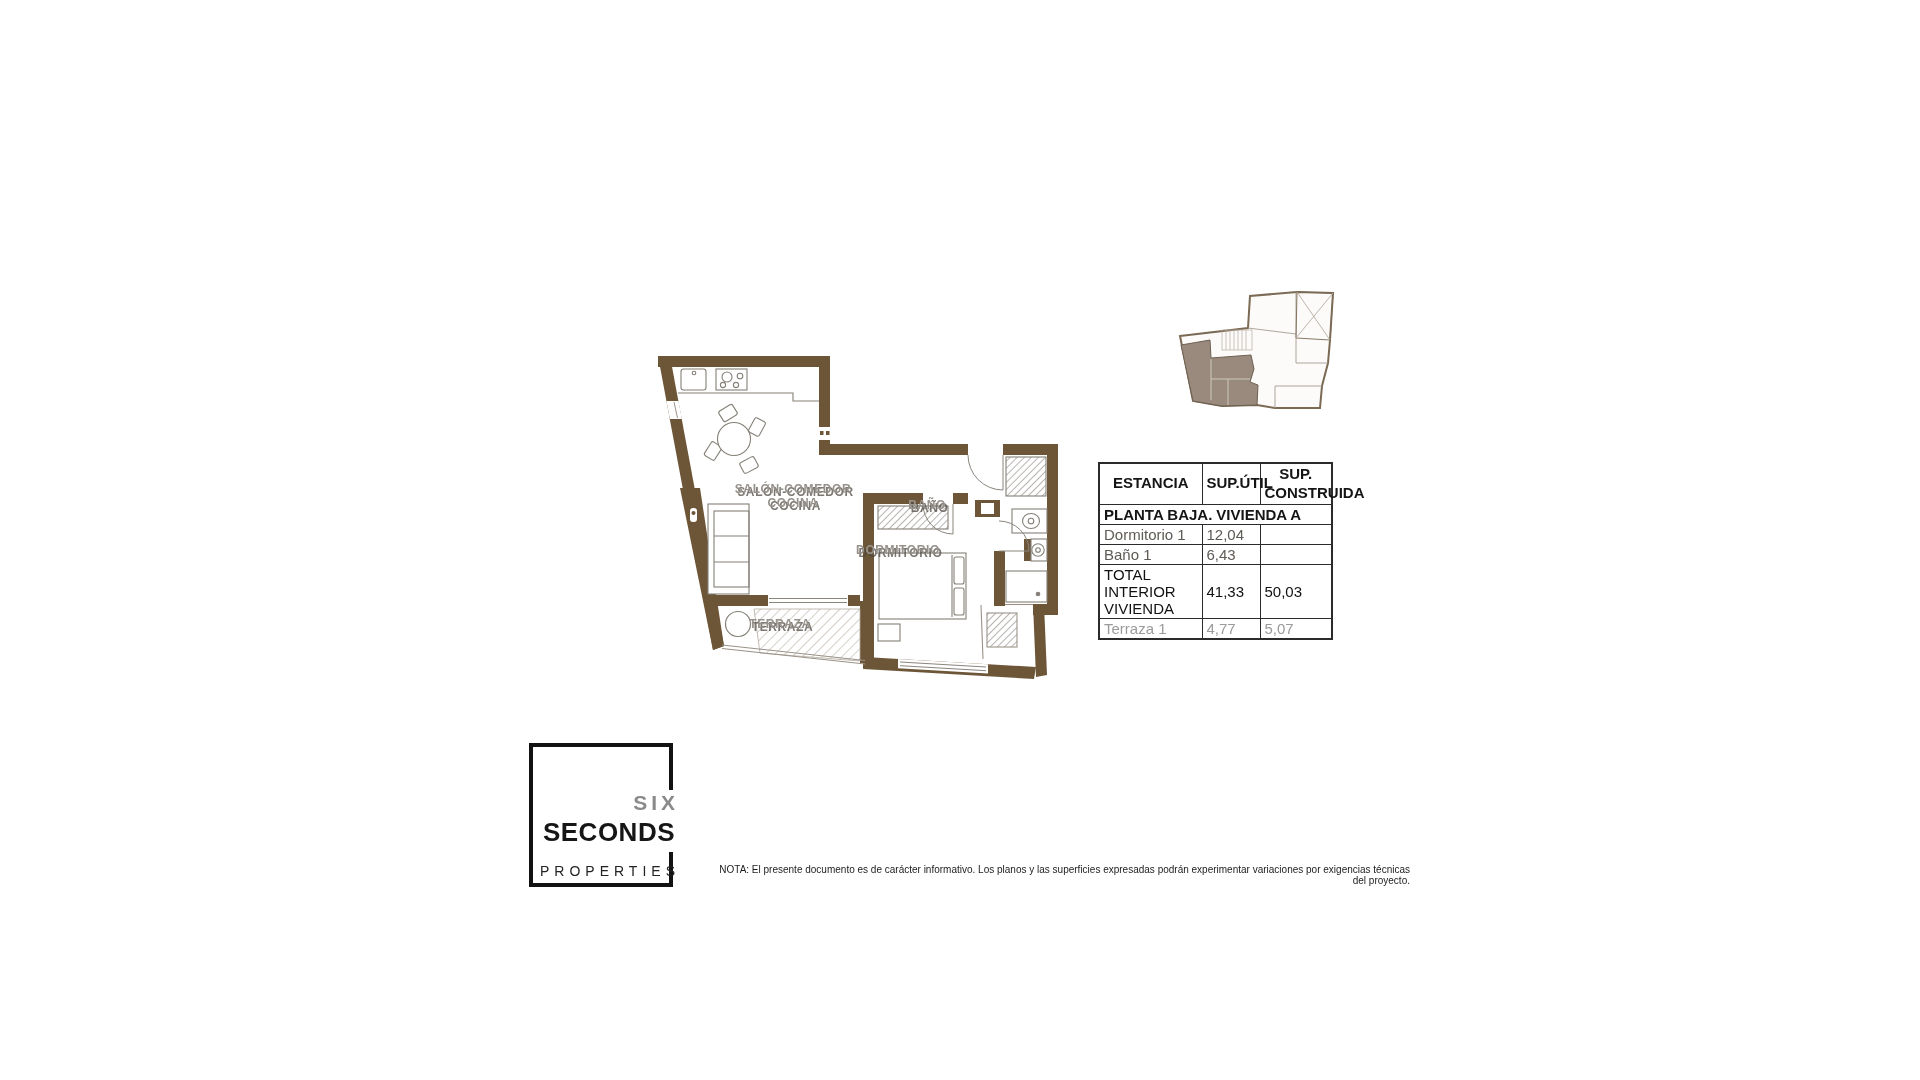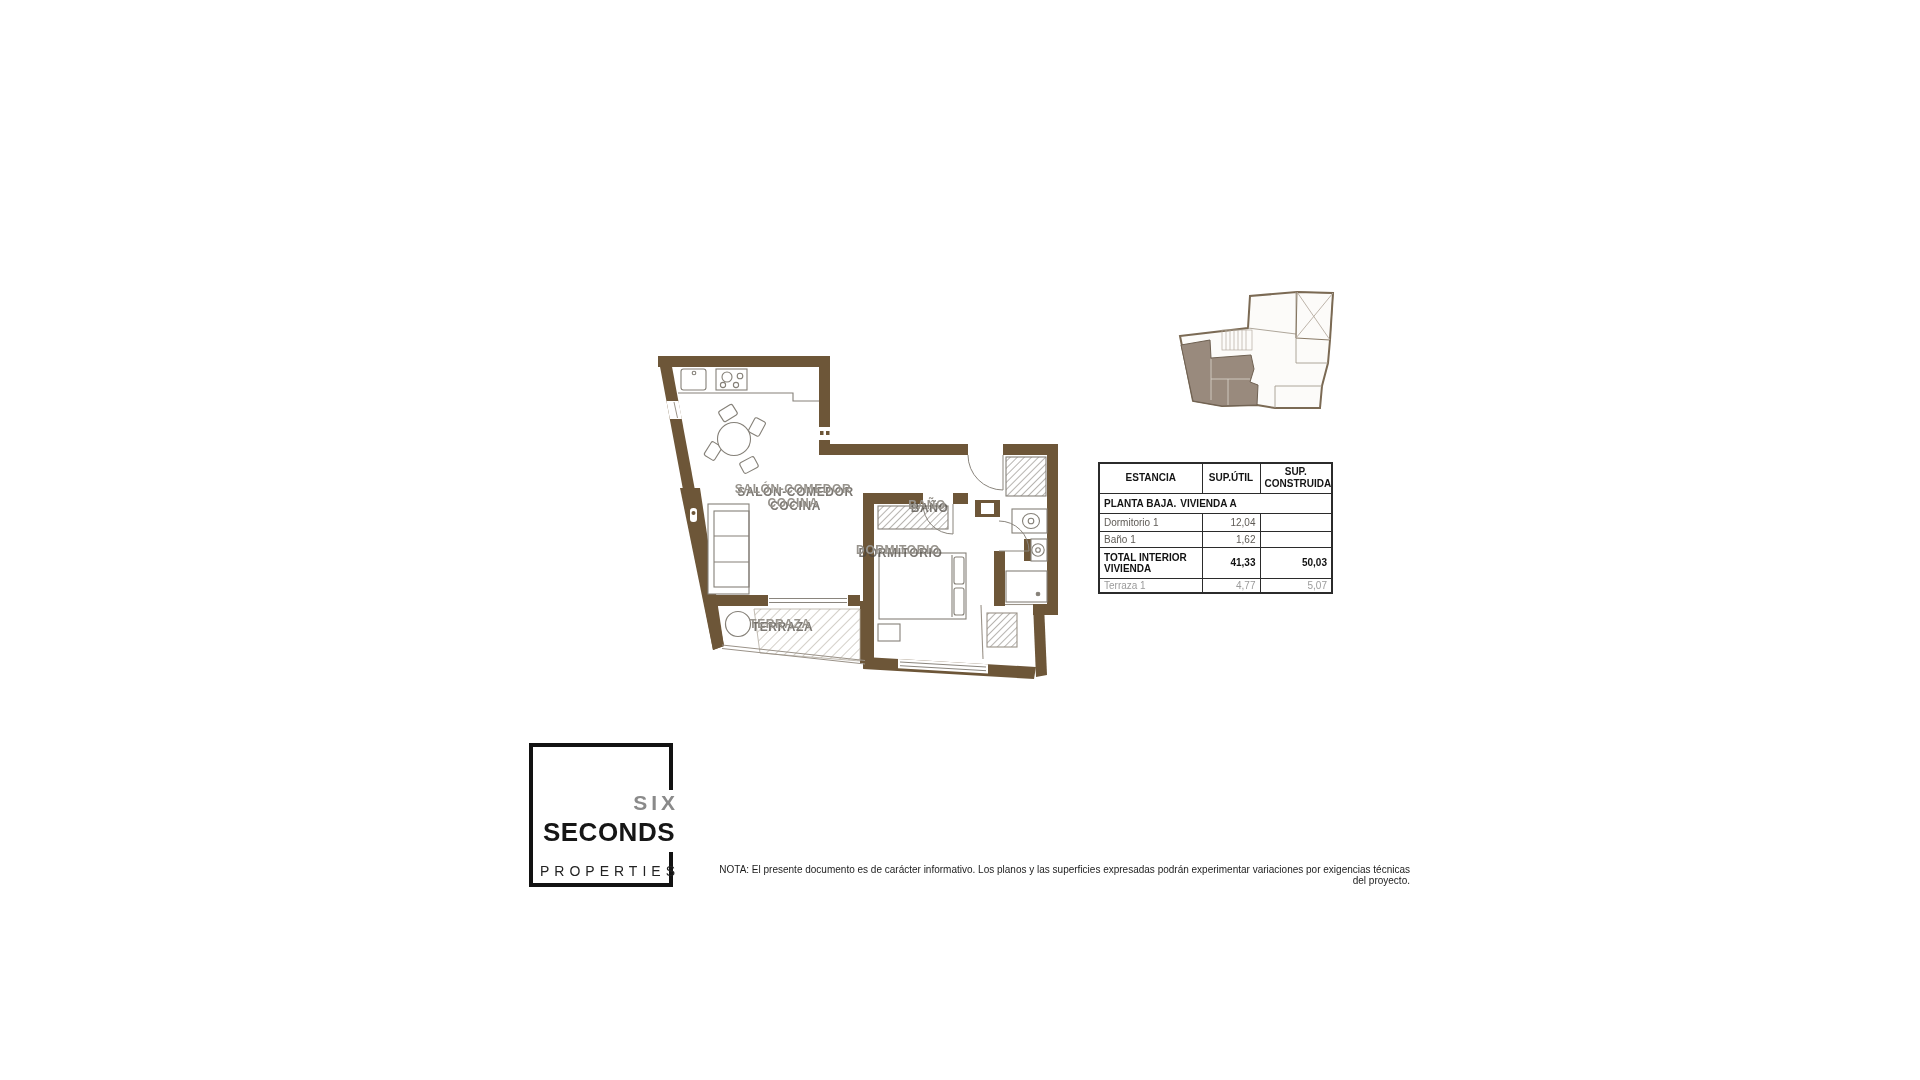--- a/index.html
+++ b/index.html
@@ -14,29 +14,29 @@
   #key-svg  { position:absolute; left:1165px; top:283px; width:200px; height:140px; }
 
   .plan-label { font:bold 12px "Liberation Sans", sans-serif; letter-spacing:0.6px; }
   .lbl-main   { fill:#97938c; }
   .lbl-shadow { fill:#4a453e; opacity:0.72; }
 
   
   #area-table {
     position:absolute; left:1098px; top:462px; width:233px;
     border-collapse:collapse; table-layout:fixed;
-    font-family:"Liberation Sans", sans-serif; font-size:10px; color:#5e5a55;
+    font-family:"Liberation Sans", sans-serif; font-size:15px; color:#5e5a55;
     border:2px solid #2b2b2b; background:#fff;
   }
   #area-table td { border:1px solid #2b2b2b; padding:1px 4px; vertical-align:middle; }
-  #area-table .c-num { text-align:right; }
+  #area-table .c-num { text-align:left; }
   #area-table .hdr { font-weight:bold; color:#151515; text-align:center; line-height:1.25; }
   #area-table .section-cell { font-weight:bold; color:#151515; }
   #area-table .section-cell .unit { margin-left:4px; }
-  #area-table .row-total td { font-weight:bold; color:#111; }
+  #area-table .row-total td { font-weight:normal; color:#111; }
   #area-table .row-light td { color:#9b9b9b; }
   #area-table .wrap-narrow { padding-right:24px; line-height:1.2; }
 
   
   #logo { position:absolute; left:529px; top:743px; width:144px; height:144px;text-align:right; }
   #logo .frame { position:absolute; inset:0; border:4px solid #121212; }
   #logo .frame-gap { position:absolute; right:-5px; top:47px; width:10px; height:62px; background:#ffffff; }
   #logo .six {
     position:absolute; right:-6px; top:48px;
     font-size:21px; font-weight:bold; letter-spacing:4px; color:#8a8a8a; white-space:nowrap;
@@ -239,21 +239,21 @@
           <span>PLANTA BAJA.</span><span class="unit">VIVIENDA A</span>
         </td>
       </tr>
       <tr style="height:18px">
         <td>Dormitorio 1</td>
         <td class="c-num">12,04</td>
         <td class="c-num"></td>
       </tr>
       <tr style="height:16px">
         <td>Baño 1</td>
-        <td class="c-num">1,62</td>
+        <td class="c-num">6,43</td>
         <td class="c-num"></td>
       </tr>
       <tr class="row-total" style="height:31px">
         <td>TOTAL INTERIOR VIVIENDA</td>
         <td class="c-num">41,33</td>
         <td class="c-num">50,03</td>
       </tr>
       <tr class="row-light" style="height:15px">
         <td>Terraza 1</td>
         <td class="c-num">4,77</td>

